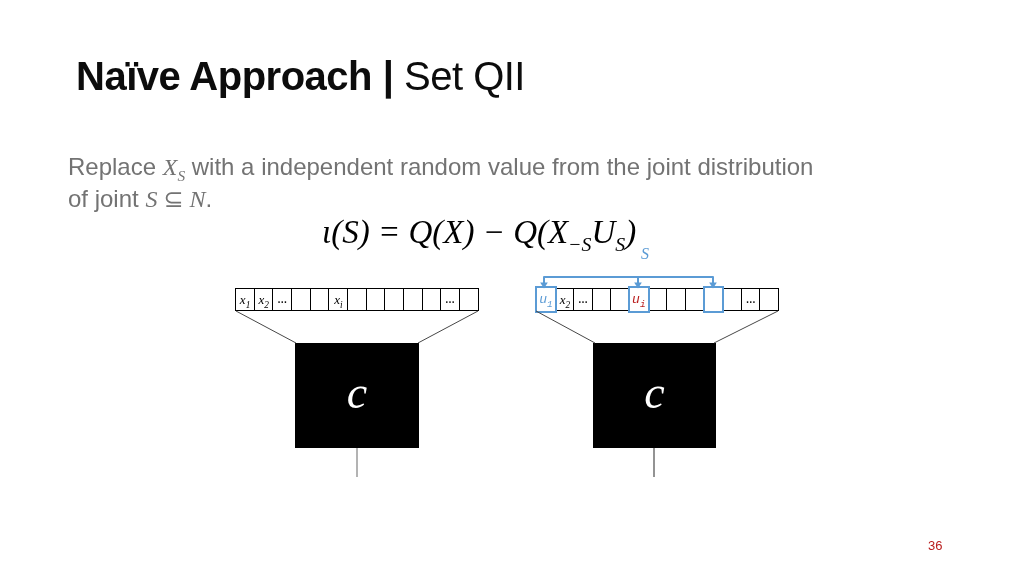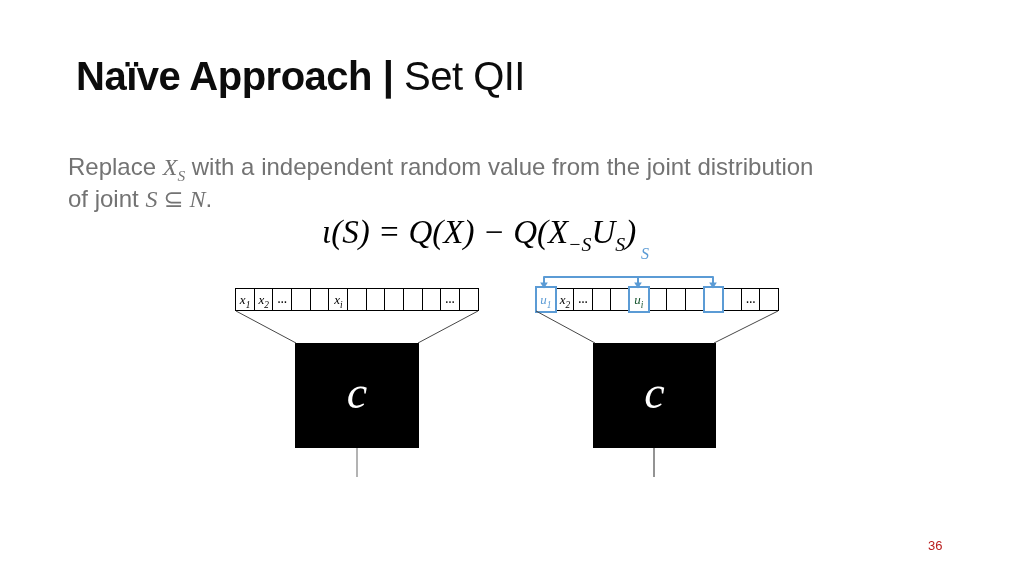--- a/index.html
+++ b/index.html
@@ -28,21 +28,21 @@
   
   .arr{position:absolute;top:288px;width:244px;height:23px;display:flex;z-index:2;}
   .acell{flex:1 1 0;border:1.5px solid #000;margin-left:-1.5px;background:#fff;
     box-sizing:border-box;display:flex;align-items:center;justify-content:center;
     font-family:"Liberation Serif",serif;font-size:13px;color:#000;position:relative;}
   .acell:first-child{margin-left:0;}
   .acell i{font-style:italic;}
   .acell sub{font-size:72%;line-height:0;}
   .acell .dots{font-family:"Liberation Sans",sans-serif;font-size:10px;
     font-weight:700;letter-spacing:0.5px;color:#111;}
-  .acell.blue{border-width:2px;height:27px;margin-top:-2px;z-index:3;}
+  .acell.blue{border-width:2px;height:27px;margin-top:-2px;z-index:3;font-family:Liberation Mono, monospace;}
   
   .cbox{position:absolute;background:#000;display:flex;align-items:center;
     justify-content:center;z-index:2;}
   .cbox .clabel{font-family:"Liberation Serif",serif;font-style:italic;color:#fff;
     font-size:46px;transform:translateY(-3px);}
   
   .overlay{position:absolute;left:0;top:0;width:1024px;height:576px;
     pointer-events:none;z-index:4;}
   
   .pagenum{position:absolute;left:928px;top:538px;font-size:13px;color:#b91c1c;}
@@ -97,21 +97,21 @@
         <i>u<sub>1</sub></i>
       </div>
       <div class="acell">
         <i>x<sub>2</sub></i>
       </div>
       <div class="acell">
         <span class="dots">…</span>
       </div>
       <div class="acell"></div>
       <div class="acell"></div>
-      <div class="acell blue" style="border-color: rgb(91, 155, 213); color: #14532d;">
+      <div class="acell blue" style="border-color: rgb(91, 155, 213); color: #b91c1c;">
         <i>u<sub>i</sub></i>
       </div>
       <div class="acell"></div>
       <div class="acell"></div>
       <div class="acell"></div>
       <div class="acell blue" style="border-color: rgb(91, 155, 213); color: rgb(91, 155, 213);"></div>
       <div class="acell"></div>
       <div class="acell">
         <span class="dots">…</span>
       </div>

